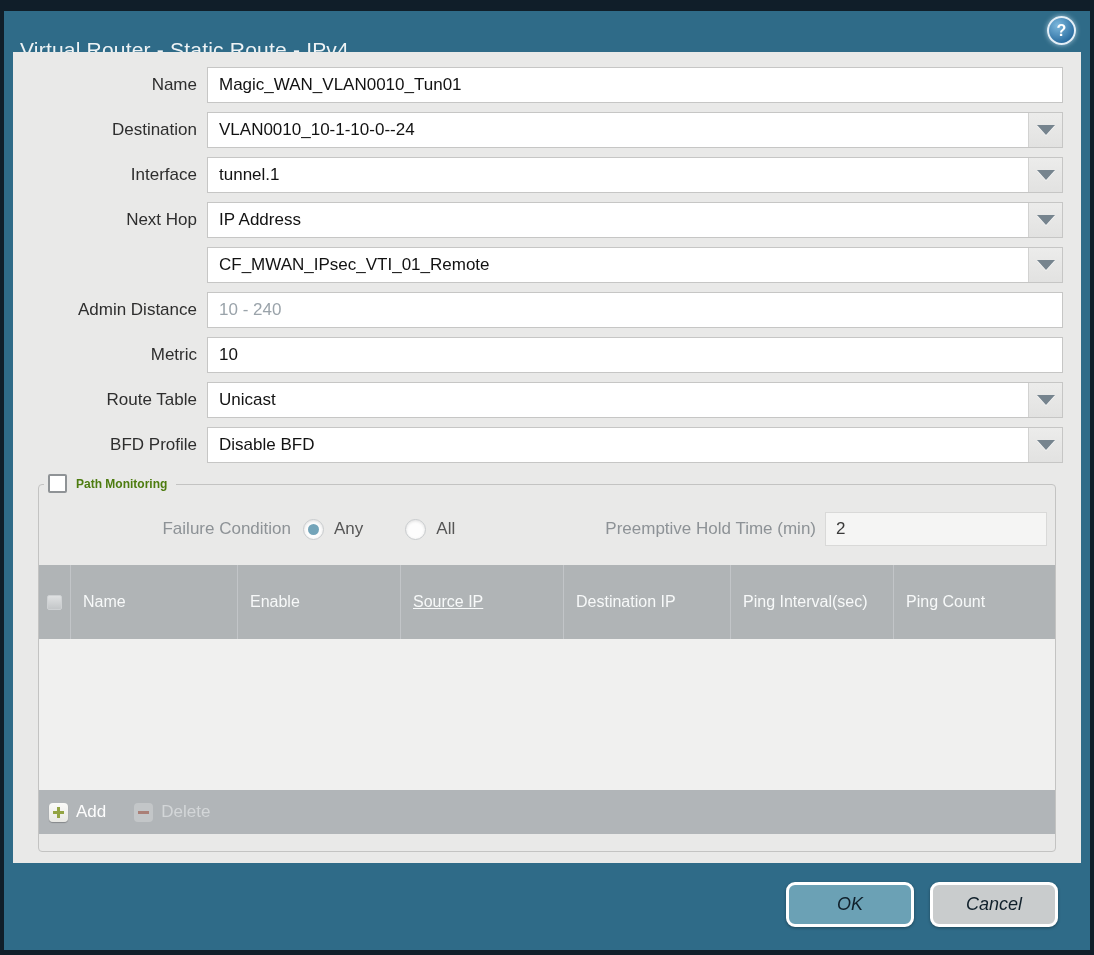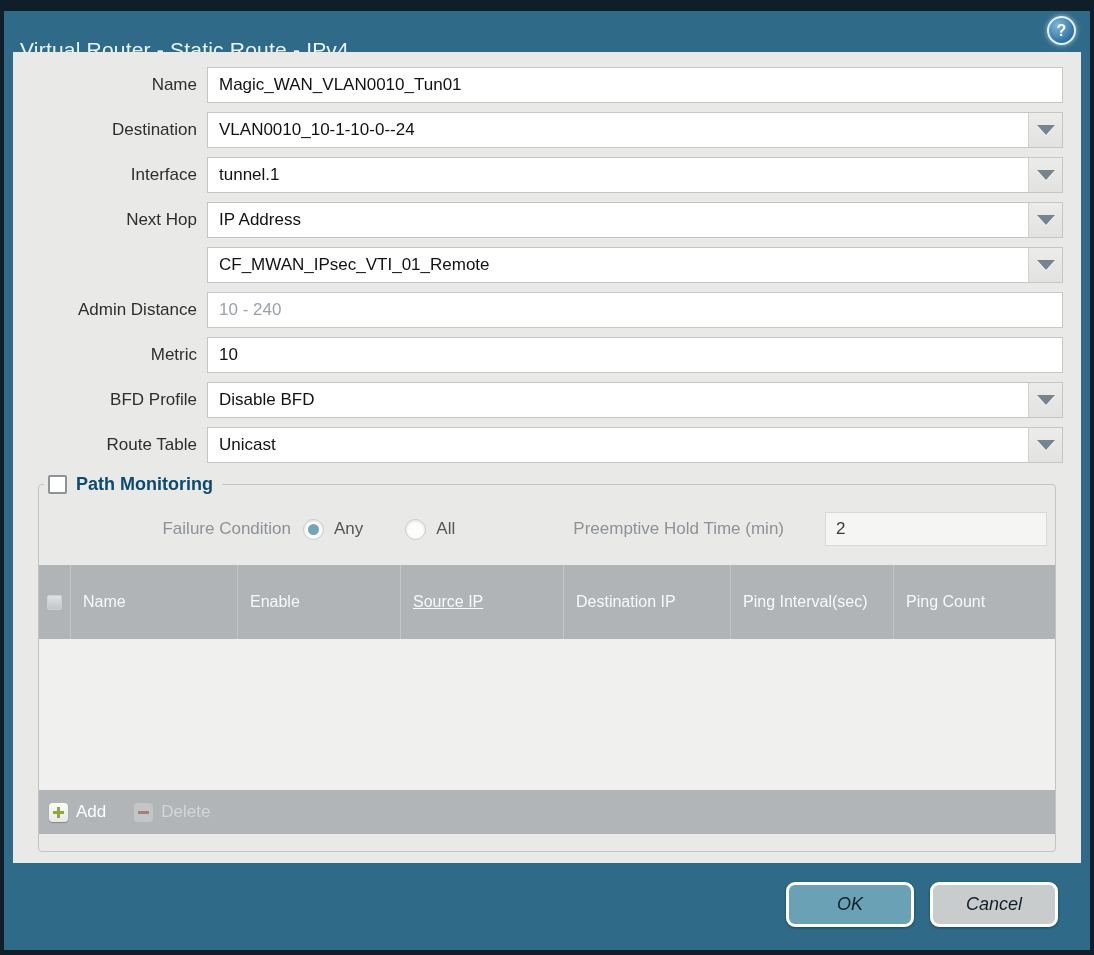--- a/index.html
+++ b/index.html
@@ -73,21 +73,21 @@
   .legend {
     position:absolute; top:-11px; left:5px;
     background:#e9e9e8; padding:0 9px 0 4px;
     display:flex; align-items:center; gap:9px;
   }
   .pm-check {
     width:19px; height:19px; background:#fff;
     border:2px solid #8f9396; border-radius:2px; cursor:pointer;
   }
   .legend .pm-title {
-    font-size:18px; font-weight:bold; color:#0c4a6e;
+    font-size:12px; font-weight:bold; color:#4d7c0f;
   }
   .pm-row {
     margin-top:27px; display:flex; align-items:center; height:34px;
     padding-right:8px;
     justify-content:flex-end;
   }
   .pm-row .fc-label {
     width:264px; text-align:right; padding-right:12px;
     font-size:17px; color:#8d9296; white-space:nowrap;
   }
@@ -96,21 +96,21 @@
     background:#fdfdfd; border:1px solid #c7cacc;
     box-shadow:inset 0 1px 3px rgba(0,0,0,.12);
     position:relative; cursor:pointer; flex:0 0 auto;
   }
   .radio.selected::after {
     content:""; position:absolute; left:4px; top:4px;
     width:11px; height:11px; border-radius:50%; background:#73a4b9;
   }
   .radio-label { font-size:17px; color:#565656; margin-left:10px; }
   .opt-gap { width:42px; }
-  .pht-group { margin-left:auto; display:flex; align-items:center;gap:32px; }
+  .pht-group { margin-left:auto; display:flex; align-items:center; }
   .pht-label { font-size:17px; color:#8d9296; padding-right:9px; white-space:nowrap; }
   .pht-input {
     width:222px; height:34px; background:#f5f5f4;
     border:1px solid #d9d9d8; font-size:17px; color:#3a3a3a;
     padding:0 10px; outline:none;
     font-family:"Liberation Sans", sans-serif;
   }
   
   .pm-table { margin-top:19px; }
   .tbl-head { display:flex; background:#b0b4b6; height:74px; }
@@ -235,33 +235,33 @@
       </div>
 
       <div class="frow">
         <div class="flabel">Metric</div>
         <div class="fctrl">
           <input class="tinput" type="text" value="10" style="">
         </div>
       </div>
 
       <div class="frow">
+        <div class="flabel">Route Table</div>
+        <div class="fctrl combo">
+          <input class="tinput" type="text" value="Unicast" style="">
+          <div class="dd-btn">
+            <div class="dd-tri"></div>
+          </div>
+        </div>
+      </div>
+
+      <div class="frow">
         <div class="flabel">BFD Profile</div>
         <div class="fctrl combo">
           <input class="tinput" type="text" value="Disable BFD" style="">
-          <div class="dd-btn">
-            <div class="dd-tri"></div>
-          </div>
-        </div>
-      </div>
-
-      <div class="frow">
-        <div class="flabel">Route Table</div>
-        <div class="fctrl combo">
-          <input class="tinput" type="text" value="Unicast" style="">
           <div class="dd-btn">
             <div class="dd-tri"></div>
           </div>
         </div>
       </div>
 
     </div>
 
     <div class="fieldset">
 

